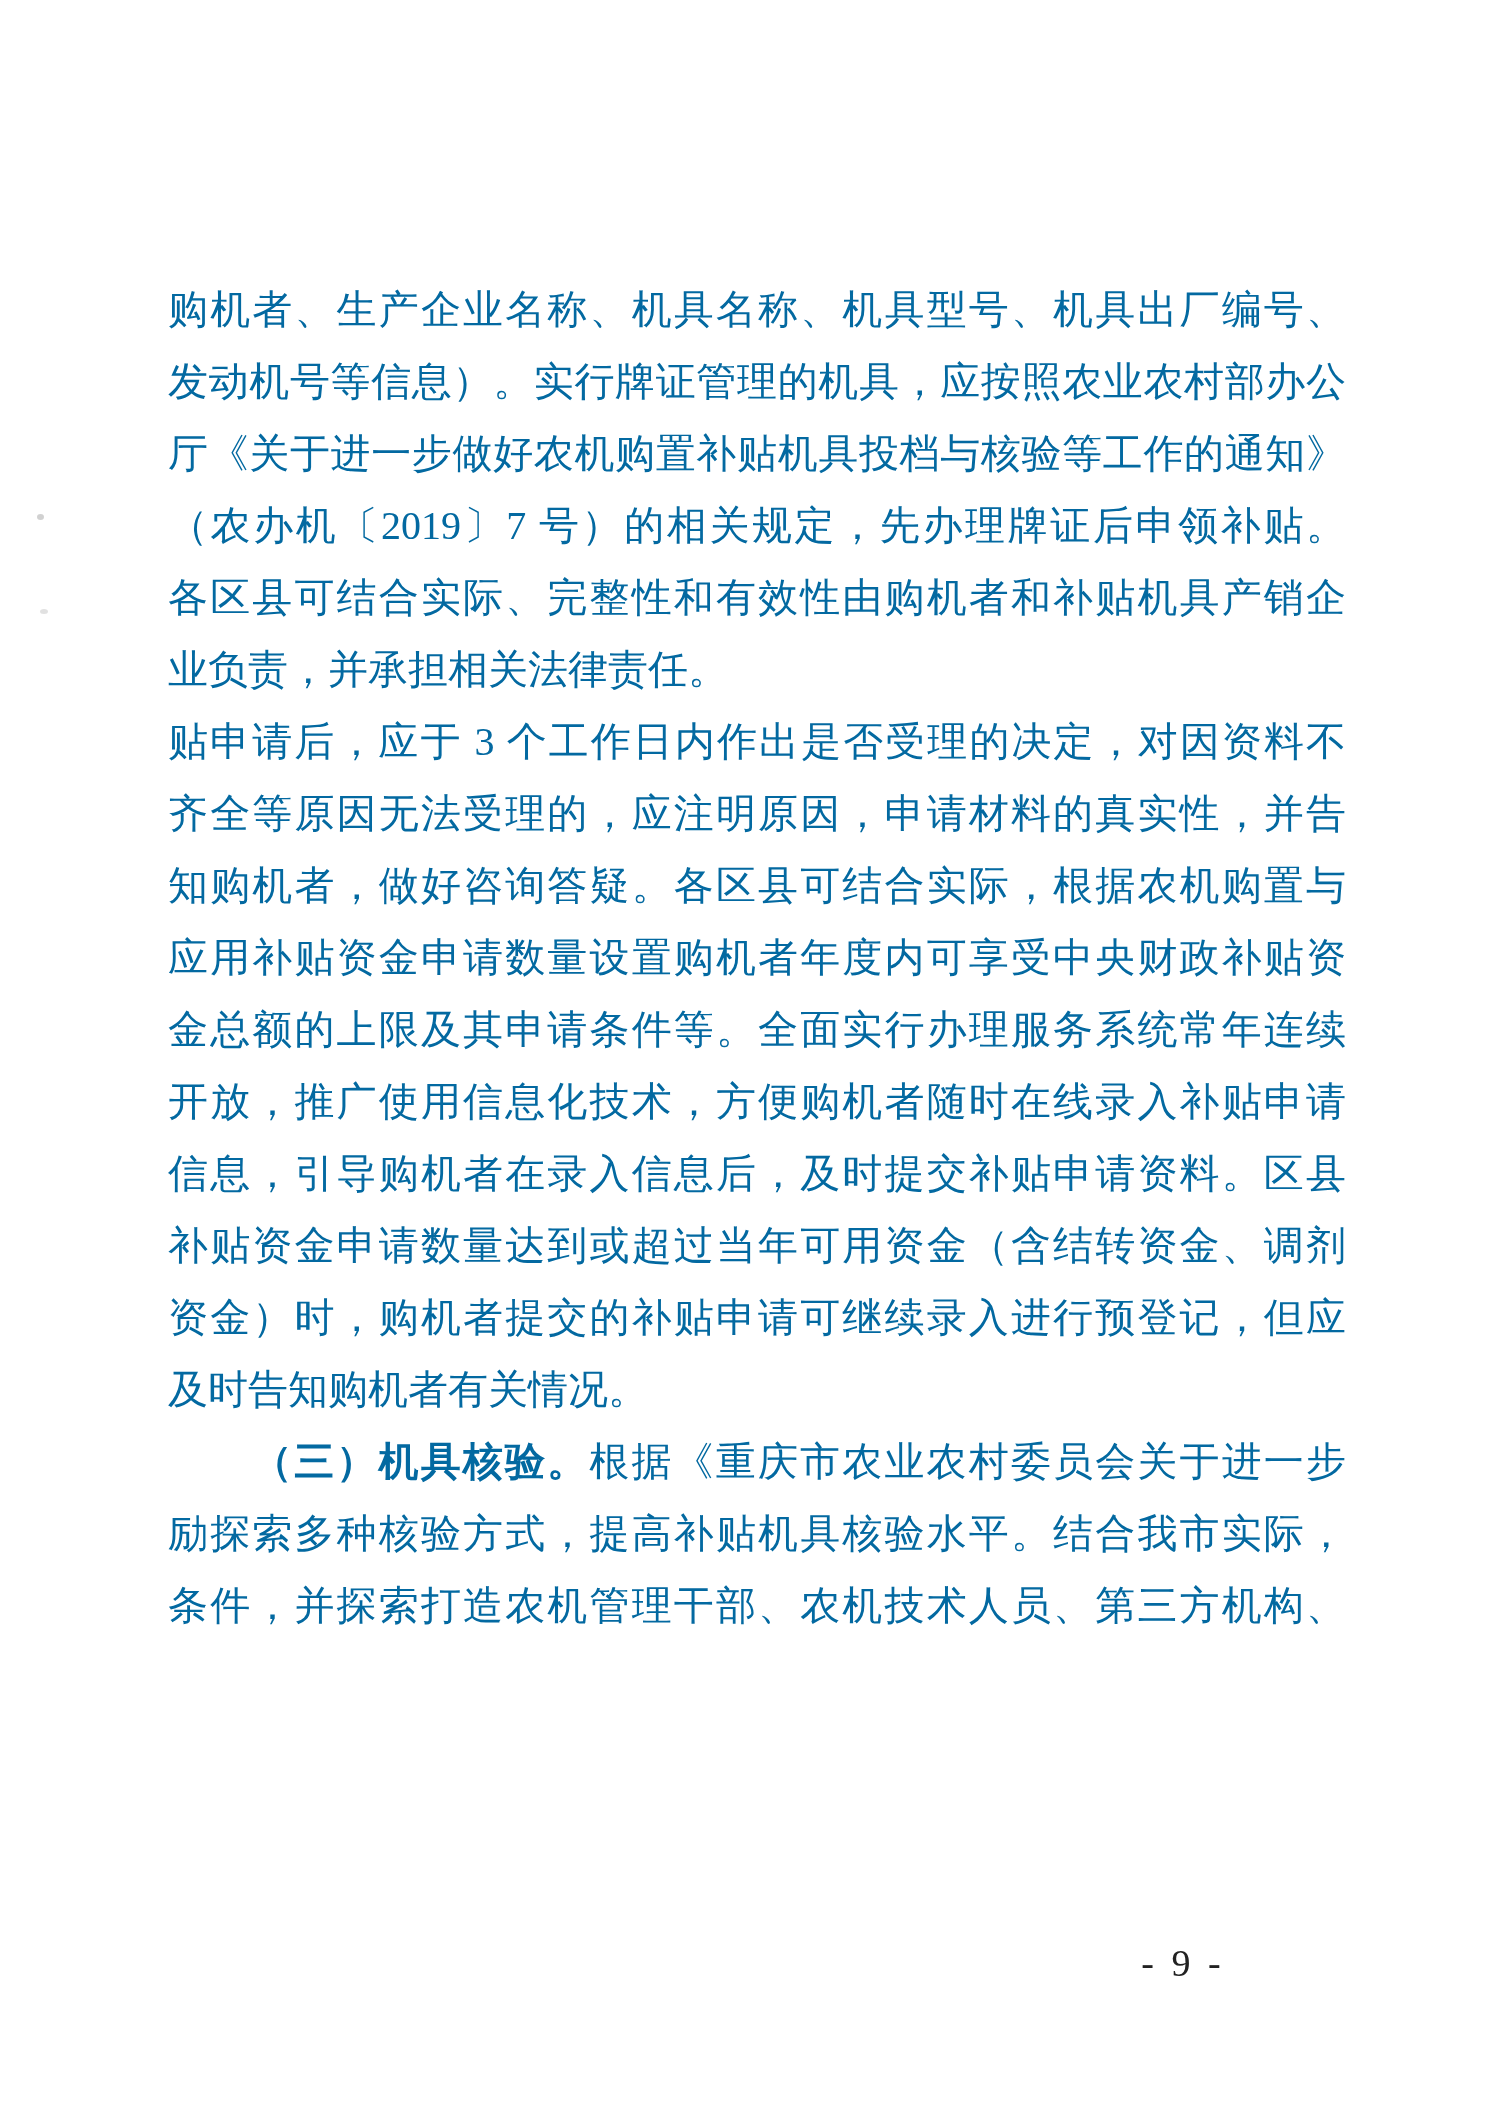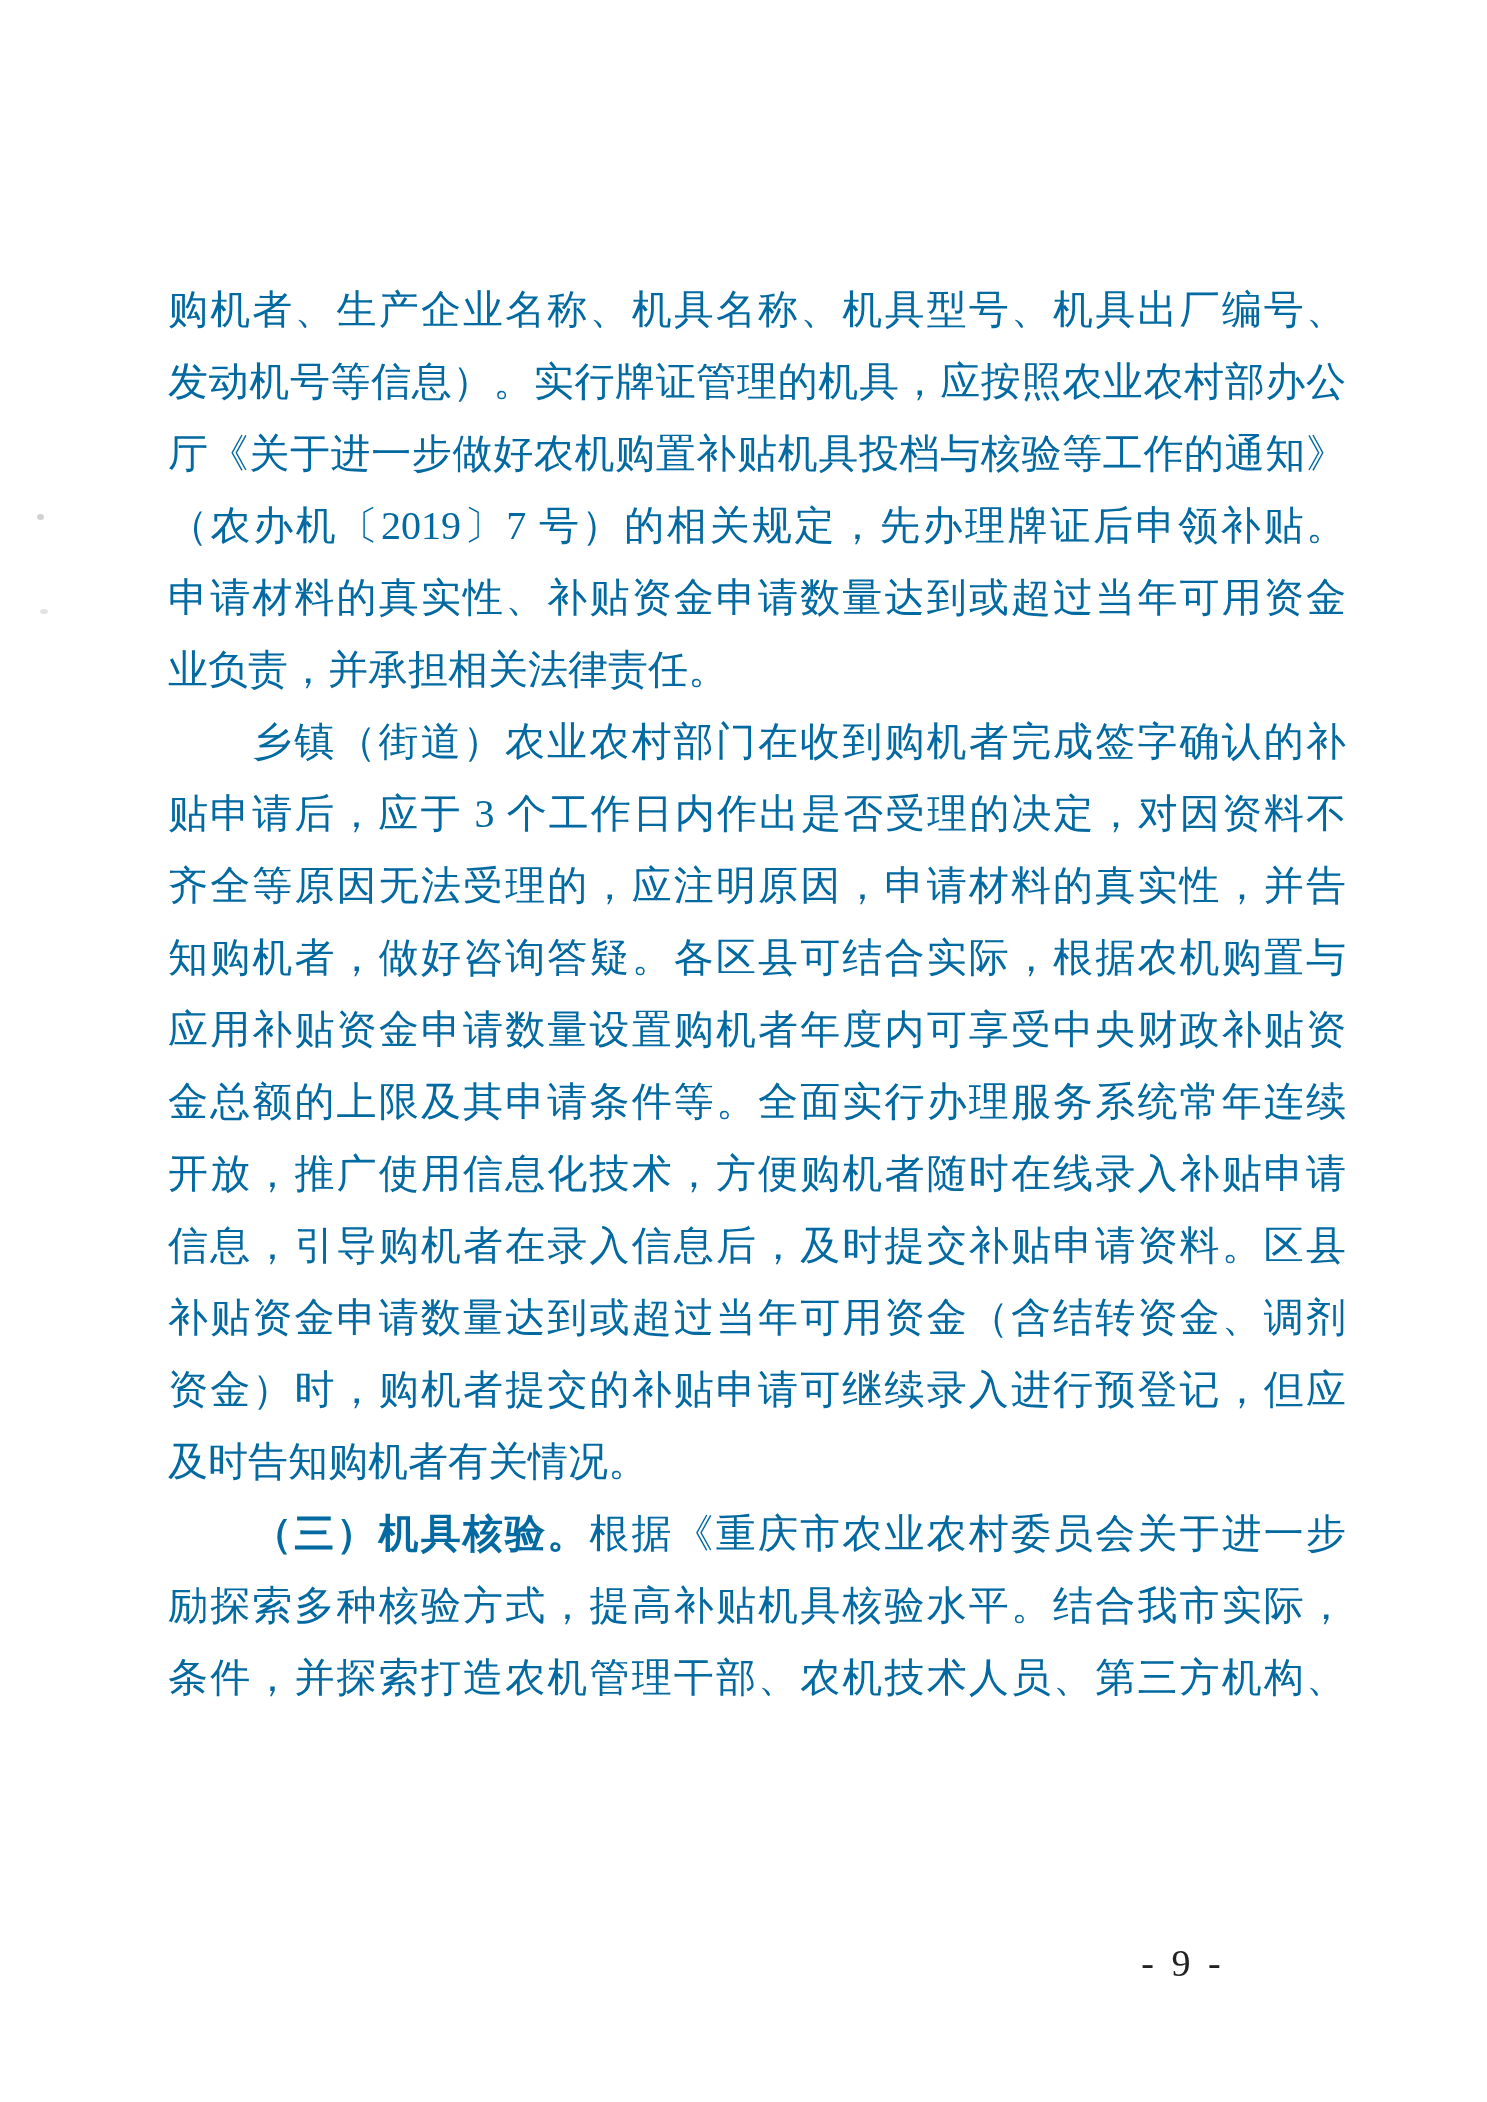--- a/index.html
+++ b/index.html
@@ -69,23 +69,22 @@
 <div class="page">
 
   <div class="artifact a1"></div>
   <div class="artifact a2"></div>
 
   <div class="textblock">
     <div class="line">购机者、生产企业名称、机具名称、机具型号、机具出厂编号、</div>
     <div class="line">发动机号等信息）。实行牌证管理的机具，应按照农业农村部办公</div>
     <div class="line">厅《关于进一步做好农机购置补贴机具投档与核验等工作的通知》</div>
     <div class="line">（农办机〔2019〕7 号）的相关规定，先办理牌证后申领补贴。</div>
-    <div class="line">申请材料的真实性、补贴资金申请数量达到或超过当年可用资金</div>
+    <div class="line">各区县可结合实际、完整性和有效性由购机者和补贴机具产销企</div>
     <div class="line short">业负责，并承担相关法律责任。</div>
-    <div class="line indent">乡镇（街道）农业农村部门在收到购机者完成签字确认的补</div>
     <div class="line">贴申请后，应于 3 个工作日内作出是否受理的决定，对因资料不</div>
     <div class="line">齐全等原因无法受理的，应注明原因，申请材料的真实性，并告</div>
     <div class="line">知购机者，做好咨询答疑。各区县可结合实际，根据农机购置与</div>
     <div class="line">应用补贴资金申请数量设置购机者年度内可享受中央财政补贴资</div>
     <div class="line">金总额的上限及其申请条件等。全面实行办理服务系统常年连续</div>
     <div class="line">开放，推广使用信息化技术，方便购机者随时在线录入补贴申请</div>
     <div class="line">信息，引导购机者在录入信息后，及时提交补贴申请资料。区县</div>
     <div class="line">补贴资金申请数量达到或超过当年可用资金（含结转资金、调剂</div>
     <div class="line">资金）时，购机者提交的补贴申请可继续录入进行预登记，但应</div>
     <div class="line short">及时告知购机者有关情况。</div>

